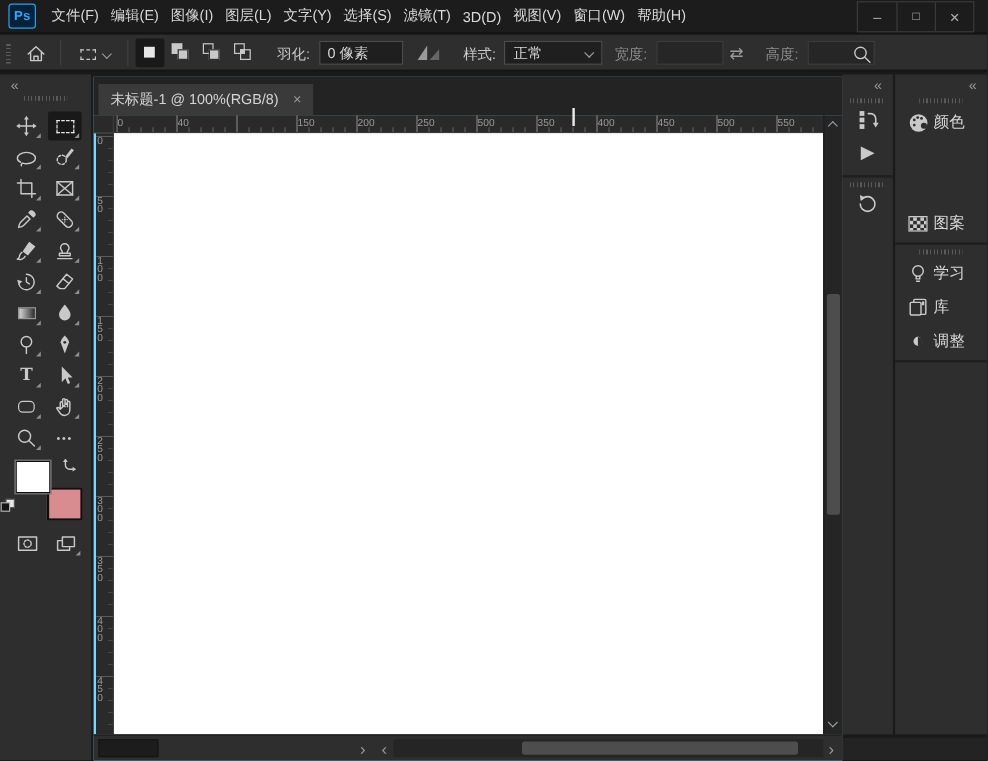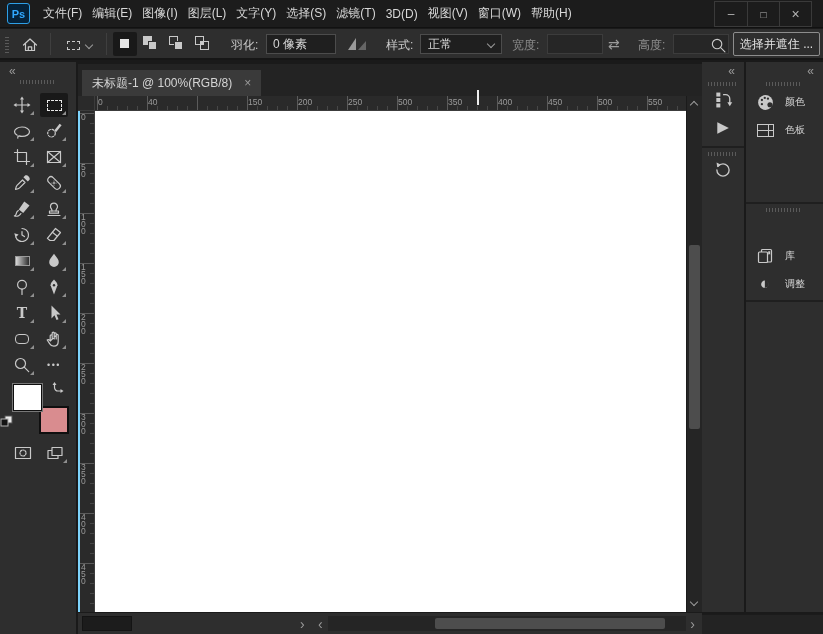--- a/index.html
+++ b/index.html
@@ -81,21 +81,21 @@
   .hthumb{position:absolute;left:107px;top:2px;width:230px;height:11px;background:#4d4d4d;border-radius:2px}
 
   
   .dock-narrow{position:absolute;left:702px;top:62px;width:42px;height:550px;background:#2e2e2e}
   .dock-wide{position:absolute;left:746px;top:62px;width:77px;height:550px;background:#2e2e2e}
   .dockhead{position:absolute;top:2px;right:10px;color:#9a9a9a;font-size:12px;letter-spacing:-1px}
   .divider{position:absolute;left:0;width:100%;height:2px;background:#1f1f1f}
   .dockicon{position:absolute;left:0;width:42px;display:flex;justify-content:center;color:#c9c9c9}
   .panelrow{position:absolute;left:0;width:77px;height:28px;display:flex;align-items:center}
   .panelrow .ic{width:20px;height:18px;margin-left:9px;display:flex;align-items:center;justify-content:center;color:#c9c9c9}
-  .panelrow .lbl{margin-left:10px;color:#d6d6d6;font-size:10px}
+  .panelrow .lbl{margin-left:3px;color:#d6d6d6;font-size:13px}
   .dockfooter{position:absolute;left:702px;top:614px;width:121px;height:20px;background:#232323;border-top:1px solid #1b1b1b}
   .swgrid{width:17px;height:13px;border:1px solid #c9c9c9;
     background-image:repeating-linear-gradient(90deg,transparent 0 4.5px,#c9c9c9 4.5px 5.5px),repeating-linear-gradient(0deg,transparent 0 5.5px,#c9c9c9 5.5px 6.5px)}
   .patbox{width:16px;height:13px;border:1px solid #c9c9c9;background:repeating-conic-gradient(#c9c9c9 0 25%,transparent 0 50%) 0 0/6px 6px}
   .glyphicon{font-size:14px;color:#c9c9c9}
 
   
   .watermark{position:absolute;left:574px;top:524px;z-index:50;color:#1b94d6;
     text-shadow:-2px 0 #fff,2px 0 #fff,0 -2px #fff,0 2px #fff,-1.5px -1.5px #fff,1.5px 1.5px #fff,-1.5px 1.5px #fff,1.5px -1.5px #fff}
   .wm1{font-size:27px;font-weight:bold;letter-spacing:1px}
@@ -179,21 +179,20 @@
     <span class="glyphicon" style="left:608px;top:7px;color:#9a9a9a">⇄</span>
     <span class="opt-label dim" style="left:638px">高度:</span>
     <input class="opt-input empty" readonly="" style="left: 673px; width: 56px;" value="">
 
     <div class="iconbtn" style="left:707px;top:5px;width:22px;height:22px">
       <svg class="ti" width="17" height="17" viewBox="0 0 18 18">
           <circle cx="7.5" cy="7.5" r="5"></circle>
           <path d="M11.3 11.3l4.5 4.5"></path>
         </svg>
     </div>
-    <button class="maskbtn" style="left:733px;width:87px;font-size:12px;font-family:inherit">选择并遮住 ...</button>
   </div>
 
   <aside class="toolpanel">
     <span class="panel-collapse" style="left:9px;top:2px">«</span>
     <div class="grips" style="left:20px;top:18px;width:36px"></div>
 
     <div class="toolgrid">
       <div class="tool fly">
         <svg class="ti" width="18" height="18" viewBox="0 0 18 18">
             <path d="M9 3.5v11M3.5 9h11"></path>
@@ -456,30 +455,39 @@
             <circle cx="9" cy="9" r="7" fill="#c9c9c9"></circle>
             <circle cx="13.2" cy="11.2" r="2.4" fill="#2e2e2e"></circle>
             <circle cx="5.6" cy="6.6" r="1.1" fill="#2e2e2e"></circle>
             <circle cx="8.3" cy="4.7" r="1.1" fill="#2e2e2e"></circle>
             <circle cx="11.3" cy="5.4" r="1.1" fill="#2e2e2e"></circle>
             <circle cx="5.6" cy="10.6" r="1.1" fill="#2e2e2e"></circle>
           </svg>
       </span>
       <span class="lbl">颜色</span>
     </div>
-    <div class="panelrow" style="top:54px">
+    <div class="panelrow" style="top:110px">
       <span class="ic">
-          <span class="swgrid"></span>
+          <span class="patbox"></span>
         </span>
-      <span class="lbl">色板</span>
+      <span class="lbl">图案</span>
     </div>
 
     <div class="divider" style="top:140px"></div>
     <div class="grips" style="left:20px;top:146px;width:36px"></div>
 
+    <div class="panelrow" style="top:152px">
+      <span class="ic">
+        <svg class="ti" width="18" height="18" viewBox="0 0 18 18">
+            <circle cx="9" cy="6.8" r="4.4"></circle>
+            <path d="M7.5 11.2v2.2h3v-2.2M7.8 15.4h2.4"></path>
+          </svg>
+      </span>
+      <span class="lbl">学习</span>
+    </div>
     <div class="panelrow" style="top:180px">
       <span class="ic">
         <svg class="ti" width="18" height="18" viewBox="0 0 18 18">
             <rect x="5.5" y="2.5" width="10" height="12.5" rx="1"></rect>
             <rect x="2.5" y="5" width="9" height="10.5" rx="1" fill="#2e2e2e"></rect>
             <path class="f" d="M12.2 4.2h2v3.6l-1-.8-1 .8z"></path>
           </svg>
       </span>
       <span class="lbl">库</span>
     </div>

